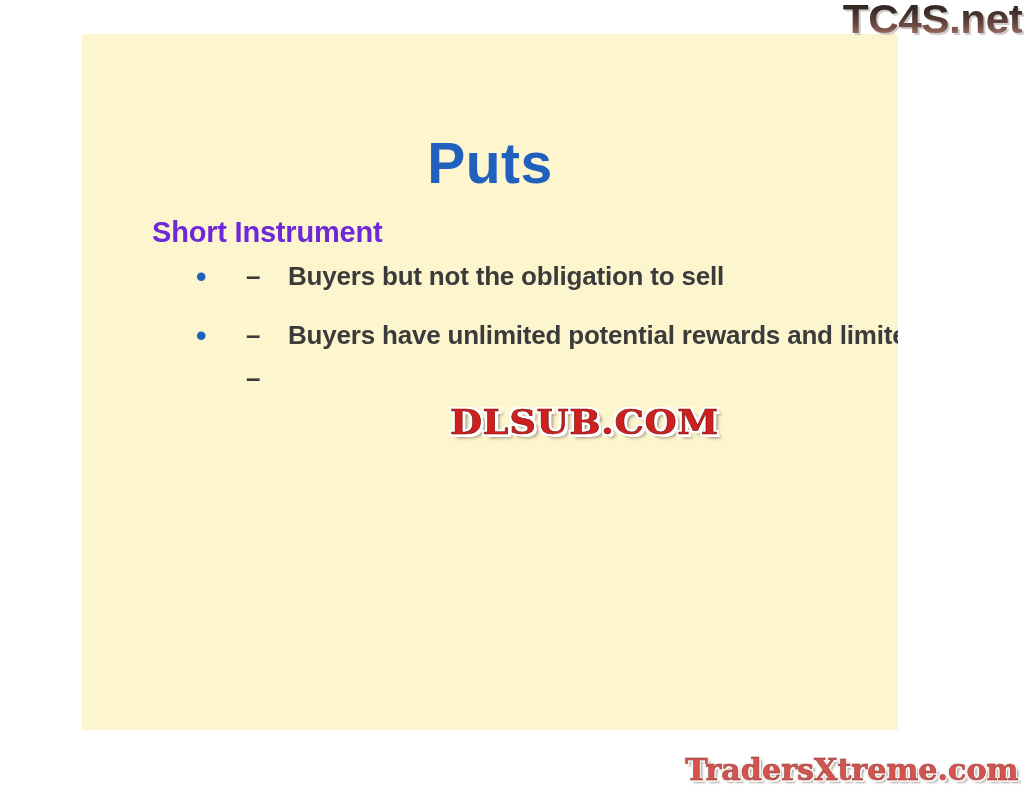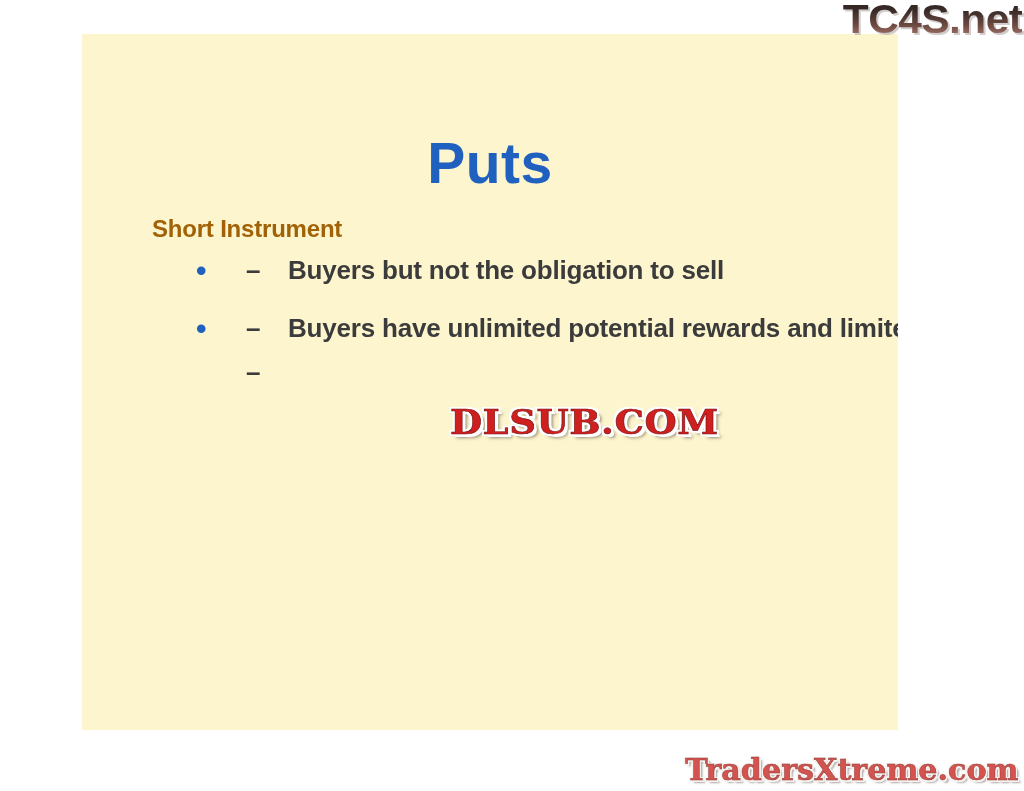--- a/index.html
+++ b/index.html
@@ -81,23 +81,23 @@
   .body-area {
     position: absolute;
     left: 0;
     top: 180px;
     width: 932px;
   }
 
   
   .lvl0 {
     margin-left: 70px;
-    font-size: 24px;
-    font-weight: bold;
-    color: #a16207;
+    font-size: 29px;
+    font-weight: bold;
+    color: #6d28d9;
     line-height: 1.25;
     margin-bottom: 6px;
     letter-spacing: -0.2px;
   }
 
   
   .lvl1 {
     position: relative;
     margin-left: 106px;
     padding-left: 42px;

